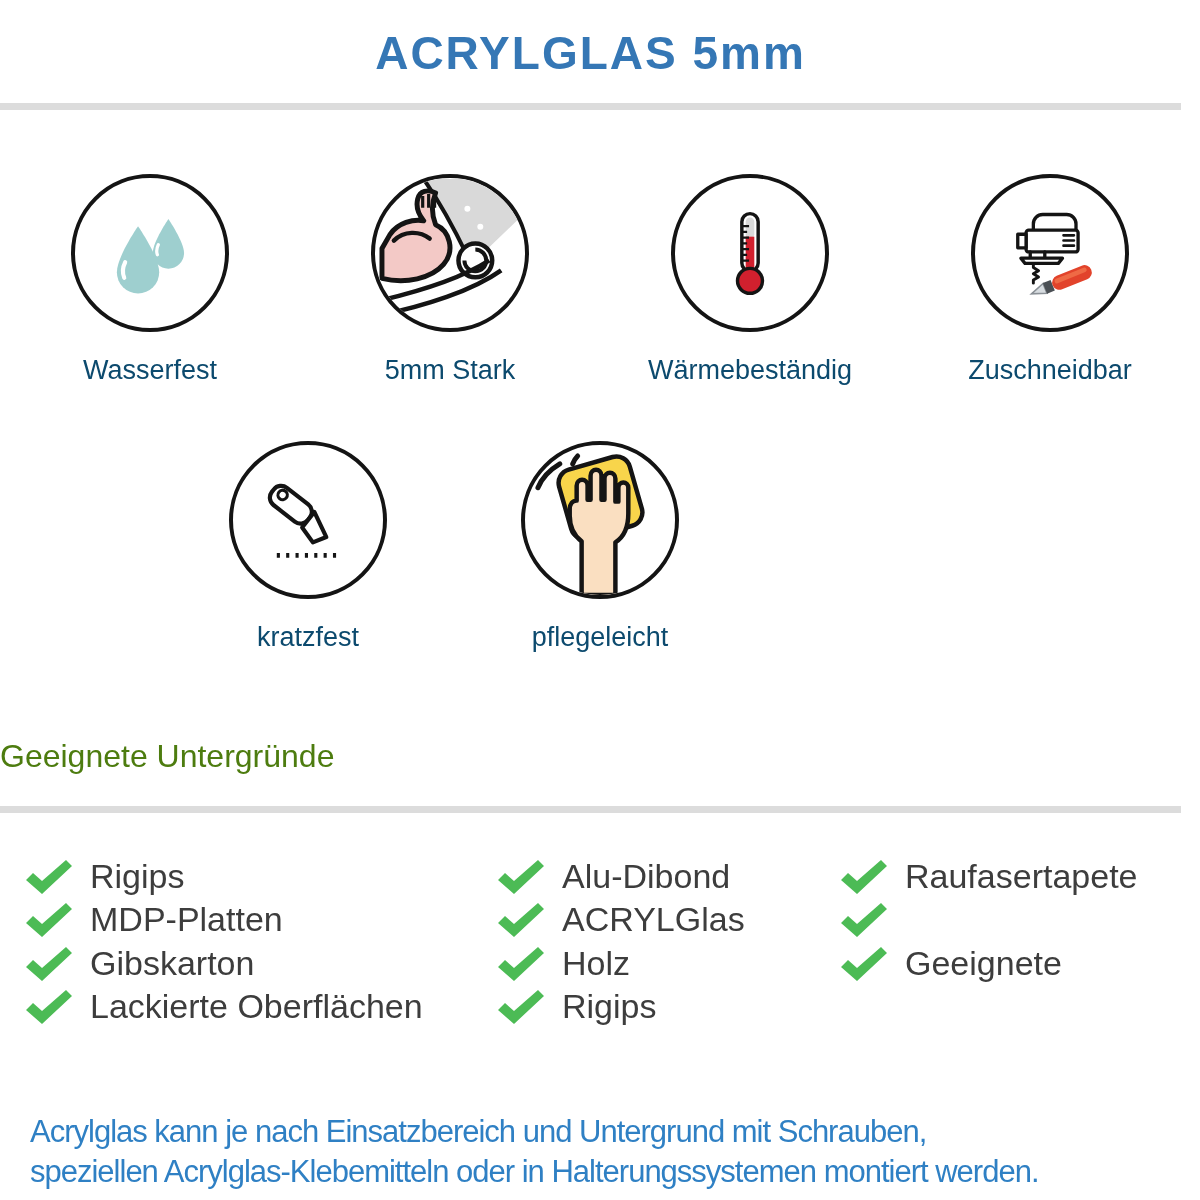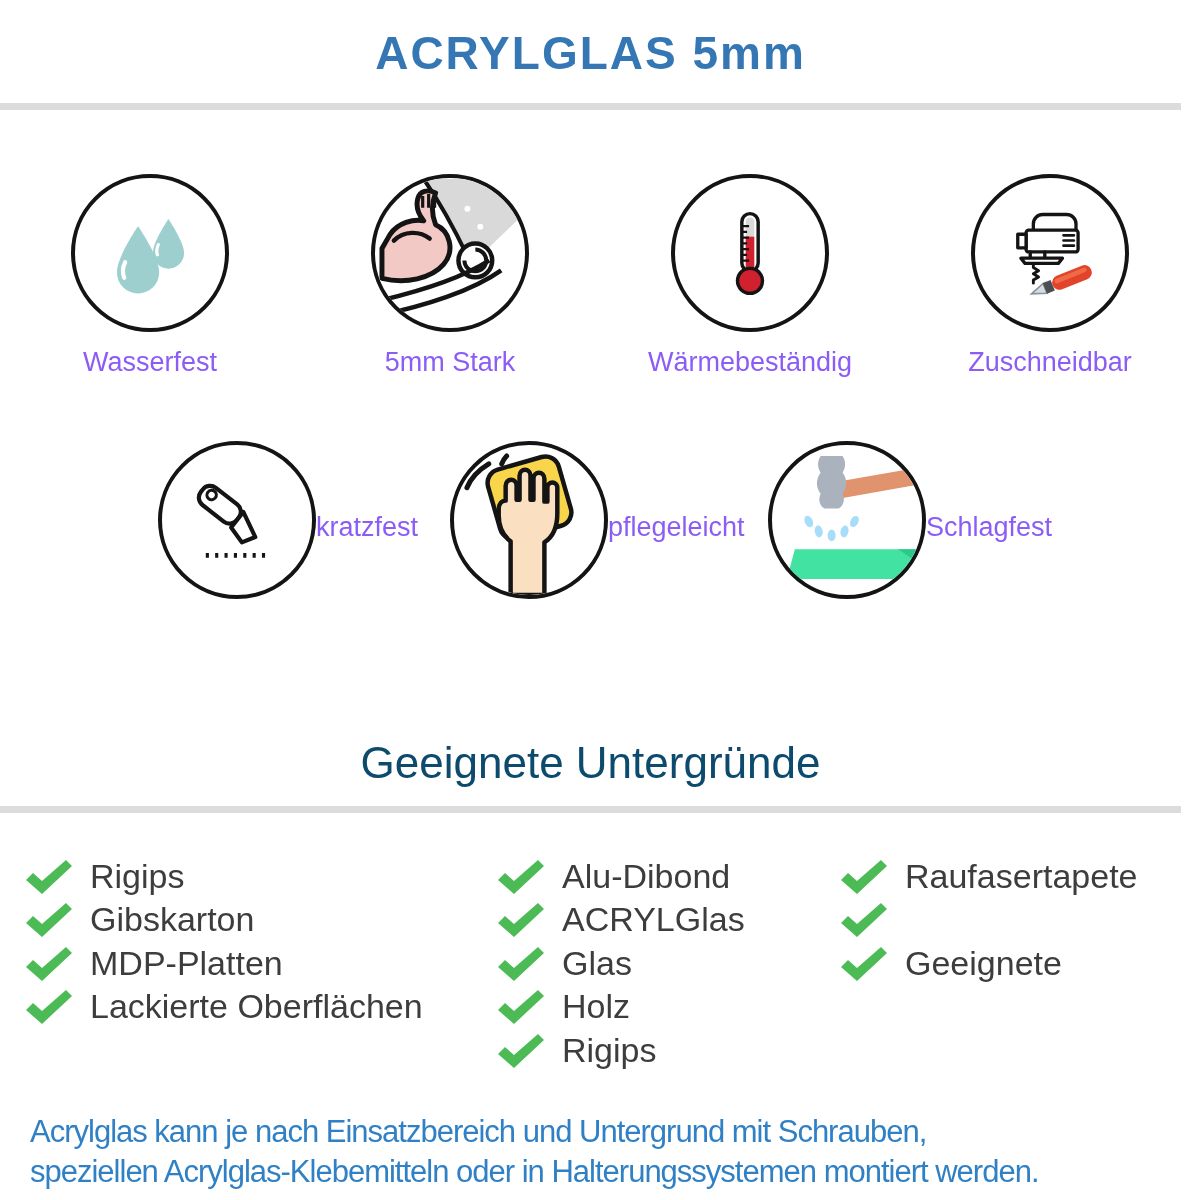--- a/index.html
+++ b/index.html
@@ -8,32 +8,32 @@
 
   .page-title{position:absolute;top:26px;left:0;width:100%;text-align:center;
     font-size:46px;font-weight:600;letter-spacing:2px;color:#3577b5;}
 
   .divider{position:absolute;left:0;width:100%;height:7px;background:#dcdcdc;}
   .divider-1{top:103px;}
   .divider-2{top:806px;}
 
   .features-row-1{position:absolute;top:174px;left:0;width:1200px;display:flex;}
   .features-row-1 .feature{width:300px;display:flex;flex-direction:column;align-items:center;}
-  .feature-abs{position:absolute;width:300px;display:flex;flex-direction:row;align-items:center;}
+  .feature-abs{position:absolute;width:300px;display:flex;flex-direction:column;align-items:center;}
   .f-kratzfest{left:158px;top:441px;}
   .f-pflegeleicht{left:450px;top:441px;}
   .f-schlagfest{left:768px;top:441px;}
 
   .circle{width:158px;height:158px;box-sizing:border-box;border:4.5px solid #141414;
     border-radius:50%;background:#fff;overflow:hidden;display:flex;align-items:center;justify-content:center;
     flex-shrink:0;}
-  .feature-label{margin-top:15px;font-size:27px;color:#8b5cf6;white-space:nowrap;text-align:right;}
-
-  .section-heading{position:absolute;top:738px;left:0;width:100%;text-align:center;
-    font-size:44px;font-weight:500;color:#0c4a6e;}
+  .feature-label{margin-top:23px;font-size:27px;color:#0c4a6e;white-space:nowrap;text-align:right;}
+
+  .section-heading{position:absolute;top:738px;left:0;width:100%;
+    font-size:32px;font-weight:500;color:#4d7c0f;}
 
   .surface-col{position:absolute;top:852px;display:flex;flex-direction:column;}
   .surface-col-1{left:25px;}
   .surface-col-2{left:497px;}
   .surface-col-3{left:840px;}
   .surface-item{display:flex;align-items:flex-end;height:43.6px;gap:17px;}
   .surface-item .check{width:48px;height:36px;flex-shrink:0;}
   .surface-label{font-size:34px;color:#3d3d3d;white-space:nowrap;}
 
   .footer-note{position:absolute;left:30px;top:1112px;font-size:31px;letter-spacing:-1px;
@@ -139,87 +139,63 @@
         <path d="M52 10 C50 12 48 15 47 18" stroke="#141414" stroke-width="5" fill="none" stroke-linecap="round"></path>
         <g transform="rotate(-16 75 52)">
           <rect x="38" y="16" width="74" height="72" rx="14" fill="#f8d54b" stroke="#141414" stroke-width="4.5"></rect>
         </g>
         <path d="M56 150 L56 96 C48 90 44 80 44 70 L44 64 C44 58 47 55 51 55 L51 40 C51 32 62 32 62 40 L62 54 L65 54 L65 30 C65 22 76 22 76 30 L76 54 L79 54 L79 33 C79 25 90 25 90 33 L90 56 L93 56 L93 42 C93 35 103 35 103 42 L103 68 C103 82 98 92 90 97 L90 150 Z" fill="#fadfc1" stroke="#141414" stroke-width="4.5" stroke-linejoin="round"></path>
       </svg>
     </div>
     <div class="feature-label">pflegeleicht</div>
   </div>
 
-  <div class="feature-abs f-schlagfest">
-    <div class="circle">
-      <svg width="149" height="149" viewBox="0 0 150 150">
-        <g transform="rotate(-10 100 40)">
-          <rect x="52" y="30" width="98" height="17" rx="8" fill="#e0936c"></rect>
-        </g>
-        <path d="M48 10 H70 C74 16 73 22 70 27 C75 33 75 42 70 48 C73 54 71 60 66 63 H52 C47 60 45 54 48 48 C43 42 43 33 48 27 C45 22 44 16 48 10 Z" fill="#aab2be"></path>
-        <ellipse cx="36" cy="76" rx="4" ry="6" transform="rotate(-25 36 76)" fill="#a7ddf8"></ellipse>
-        <ellipse cx="46" cy="86" rx="4" ry="6" transform="rotate(-10 46 86)" fill="#a7ddf8"></ellipse>
-        <ellipse cx="59" cy="90" rx="4" ry="6" fill="#a7ddf8"></ellipse>
-        <ellipse cx="72" cy="86" rx="4" ry="6" transform="rotate(12 72 86)" fill="#a7ddf8"></ellipse>
-        <ellipse cx="82" cy="76" rx="4" ry="6" transform="rotate(28 82 76)" fill="#a7ddf8"></ellipse>
-        <path d="M22 104 L150 104 L150 134 L14 134 Z" fill="#41e2a2"></path>
-        <path d="M126 104 L150 104 L150 120 Z" fill="#2cc98c"></path>
-      </svg>
-    </div>
-    <div class="feature-label">Schlagfest</div>
-  </div>
 
   <div class="section-heading">Geeignete Untergründe</div>
   <div class="divider divider-2"></div>
 
   <div class="surface-col surface-col-1">
     <div class="surface-item">
       <svg class="check" viewBox="0 0 48 36">
           <path d="M8 13 L17 21 L41 0 L47 6 L17 34 L1 20 Z" fill="#4cbb55"></path>
         </svg>
       <span class="surface-label">Rigips</span>
     </div>
     <div class="surface-item">
       <svg class="check" viewBox="0 0 48 36">
           <path d="M8 13 L17 21 L41 0 L47 6 L17 34 L1 20 Z" fill="#4cbb55"></path>
         </svg>
+      <span class="surface-label">MDP-Platten</span>
+    </div>
+    <div class="surface-item">
+      <svg class="check" viewBox="0 0 48 36">
+          <path d="M8 13 L17 21 L41 0 L47 6 L17 34 L1 20 Z" fill="#4cbb55"></path>
+        </svg>
       <span class="surface-label">Gibskarton</span>
     </div>
     <div class="surface-item">
       <svg class="check" viewBox="0 0 48 36">
           <path d="M8 13 L17 21 L41 0 L47 6 L17 34 L1 20 Z" fill="#4cbb55"></path>
         </svg>
-      <span class="surface-label">MDP-Platten</span>
-    </div>
-    <div class="surface-item">
-      <svg class="check" viewBox="0 0 48 36">
-          <path d="M8 13 L17 21 L41 0 L47 6 L17 34 L1 20 Z" fill="#4cbb55"></path>
-        </svg>
       <span class="surface-label">Lackierte Oberflächen</span>
     </div>
   </div>
 
   <div class="surface-col surface-col-2">
     <div class="surface-item">
       <svg class="check" viewBox="0 0 48 36">
           <path d="M8 13 L17 21 L41 0 L47 6 L17 34 L1 20 Z" fill="#4cbb55"></path>
         </svg>
       <span class="surface-label">Alu-Dibond</span>
     </div>
     <div class="surface-item">
       <svg class="check" viewBox="0 0 48 36">
           <path d="M8 13 L17 21 L41 0 L47 6 L17 34 L1 20 Z" fill="#4cbb55"></path>
         </svg>
       <span class="surface-label">ACRYLGlas</span>
-    </div>
-    <div class="surface-item">
-      <svg class="check" viewBox="0 0 48 36">
-          <path d="M8 13 L17 21 L41 0 L47 6 L17 34 L1 20 Z" fill="#4cbb55"></path>
-        </svg>
-      <span class="surface-label">Glas</span>
     </div>
     <div class="surface-item">
       <svg class="check" viewBox="0 0 48 36">
           <path d="M8 13 L17 21 L41 0 L47 6 L17 34 L1 20 Z" fill="#4cbb55"></path>
         </svg>
       <span class="surface-label">Holz</span>
     </div>
     <div class="surface-item">
       <svg class="check" viewBox="0 0 48 36">
           <path d="M8 13 L17 21 L41 0 L47 6 L17 34 L1 20 Z" fill="#4cbb55"></path>

